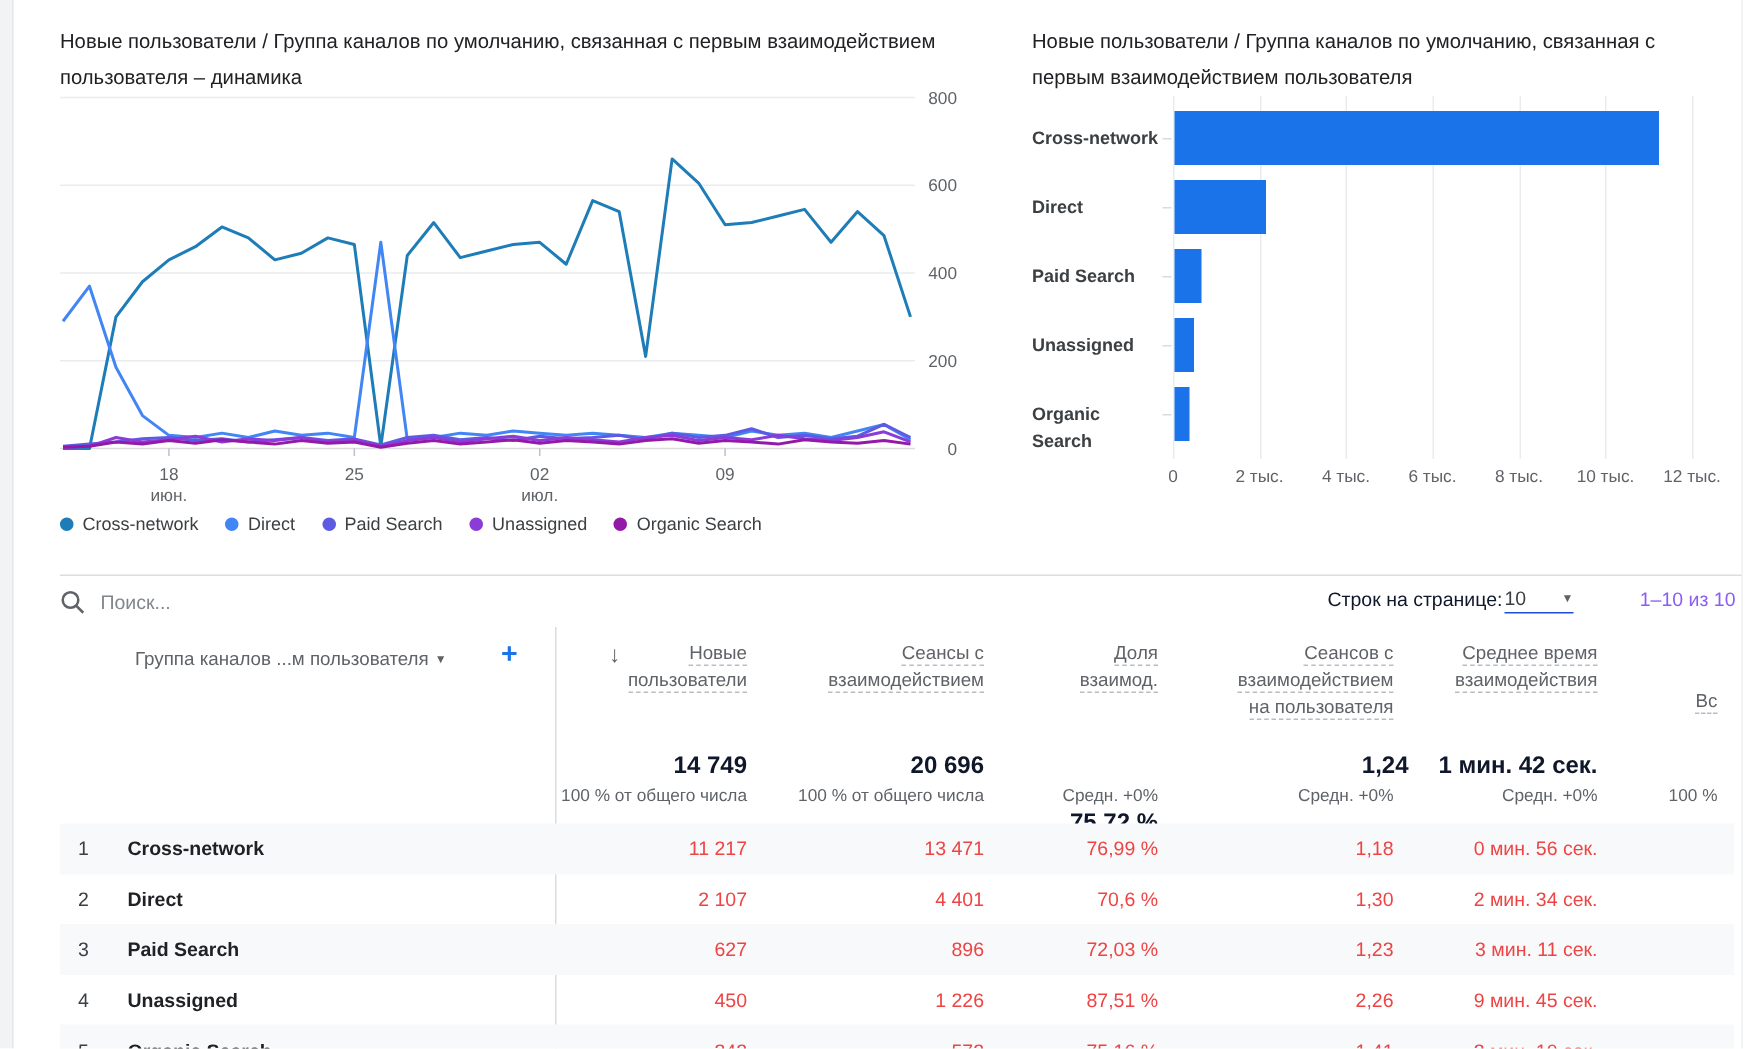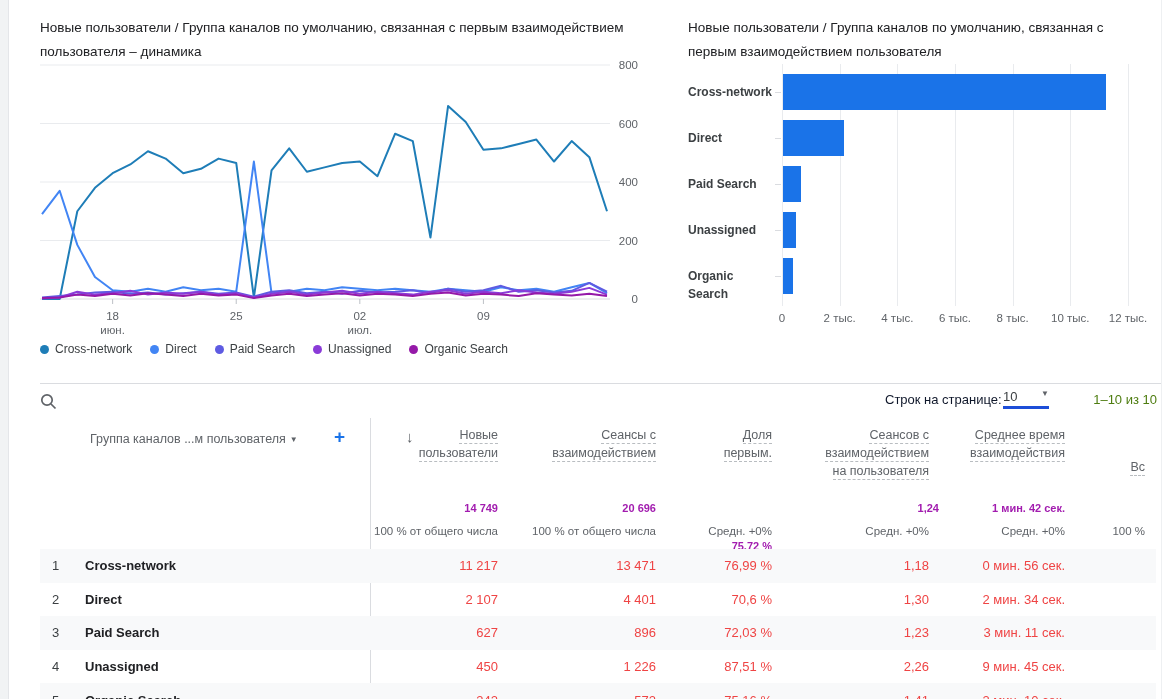--- a/index.html
+++ b/index.html
@@ -20,34 +20,34 @@
   .bar-label { position:absolute; left:0; width:86px; font-size:12px; font-weight:bold; color:#3c4043; line-height:18px; }
   .bar-tickdash { position:absolute; width:6px; height:1px; background:#dadce0; }
   .bar-rect { position:absolute; background:#1a73e8; }
   .bar-axis-label { position:absolute; font-size:11.5px; color:#5f6368; top:252px; width:60px; text-align:center; }
   
   #table-top-divider { left:40px; top:383px; width:1121px; height:1px; background:#dadce0; }
   #search-row { left:40px; top:388px; width:700px; height:26px; display:flex; align-items:center; gap:10px; }
   #search-input { border:none; outline:none; font-size:13px; color:#3c4043; width:600px; background:transparent; }
   #search-input::placeholder { color:#80868b; }
   #rows-per-page-label { left:885px; top:392px; font-size:13px; color:#0f172a; }
-  #rows-per-page-select { left:1003px; top:389px; width:46px; height:20px; border-bottom:3px solid #1d4ed8;
-     display:flex; justify-content:space-between; font-size:13px; color:#3c4043; cursor:pointer;gap:22px; }
+  #rows-per-page-select { left:1003px; top:389px; width:46px; height:20px; border-bottom:1px solid #1d4ed8;
+     display:flex; justify-content:space-between; align-items:center; font-size:13px; color:#3c4043; cursor:pointer;gap:22px; }
   #rows-per-page-select .tri { font-size:8px; color:#5f6368; }
-  #range-label { top:392px; right:19px; font-size:13px; color:#4d7c0f;margin-left:13px; }
+  #range-label { top:392px; right:19px; font-size:13px; color:#8b5cf6;margin-left:13px; }
   #col-divider { left:370px; top:418px; width:1px; height:281px; background:#dadce0; }
   #header-area { left:40px; top:418px; width:1116px; height:80px; }
   #dim-header { position:absolute; left:50px; top:14px; font-size:12.5px; color:#5f6368; display:flex; align-items:center; gap:4px; }
   #dim-header .tri { font-size:8px; color:#5f6368; }
   #add-col-btn { position:absolute; left:294px; top:8px; color:#1a73e8; font-size:19px; font-weight:bold; cursor:pointer; }
   #sort-icon { position:absolute; left:366px; top:10px; font-size:15px; color:#5f6368; }
   .col-head { position:absolute; top:10px; display:flex; flex-direction:column; align-items:flex-end; gap:2px; }
   .col-head span { font-size:12.5px; line-height:14px; color:#5f6368; border-bottom:1px dashed #b9bdc1; padding-bottom:1px; }
   #totals-area { left:40px; top:497px; width:1116px; height:50px; }
-  .total-main { position:absolute; top:5px; font-size:11px; font-weight:bold; color:#a21caf; }
+  .total-main { position:absolute; top:5px; font-size:16px; font-weight:bold; color:#0f172a; }
   .total-sub  { position:absolute; top:28px; font-size:11.5px; color:#5f6368; }
   #rows-area { left:40px; top:549px; width:1116px; }
   .data-row { position:relative; height:33.6px; }
   .data-row.odd { background:#f8f9fa; }
   .row-index { position:absolute; left:12px; top:0; height:100%; display:flex; align-items:center; font-size:13px; color:#3c4043; }
   .row-name  { position:absolute; left:45px; top:0; height:100%; display:flex; align-items:center; font-size:13px; font-weight:bold; color:#202124; }
   .row-val   { position:absolute; top:0; height:100%; display:flex; align-items:center; font-size:13px; color:#ef4444; }
 </style>
 </head>
 <body>
@@ -139,20 +139,21 @@
     <div class="bar-rect" style="left: 95px; top: 198px; width: 9.861px; height: 36px; background: rgb(26, 115, 232);"></div>
   </div>
 
 <div class="abs" id="table-top-divider"></div>
 
 <div class="abs" id="search-row">
   <svg width="17" height="17" viewBox="0 0 17 17">
     <circle cx="7" cy="7" r="5.2" fill="none" stroke="#5f6368" stroke-width="1.7"></circle>
     <line x1="11" y1="11" x2="15.5" y2="15.5" stroke="#5f6368" stroke-width="1.7"></line>
   </svg>
+  <input id="search-input" placeholder="Поиск..." style="">
 </div>
 
 <div class="abs" id="rows-per-page-label">Строк на странице:</div>
 <div class="abs" id="rows-per-page-select">
   <span>10</span>
   <span class="tri">▼</span>
 </div>
 <div class="abs" id="range-label">1–10 из 10</div>
 
 <div class="abs" id="col-divider"></div>
@@ -167,21 +168,21 @@
 <div class="col-head" style="right: 658px;">
       <span>Новые</span>
       <span>пользователи</span>
     </div>
     <div class="col-head" style="right: 500px;">
       <span>Сеансы с</span>
       <span>взаимодействием</span>
     </div>
     <div class="col-head" style="right: 384px;">
       <span>Доля</span>
-      <span>первым.</span>
+      <span>взаимод.</span>
     </div>
     <div class="col-head" style="right: 227px;">
       <span>Сеансов с</span>
       <span>взаимодействием</span>
       <span>на пользователя</span>
     </div>
     <div class="col-head" style="right: 91px;">
       <span>Среднее время</span>
       <span>взаимодействия</span>
     </div>

